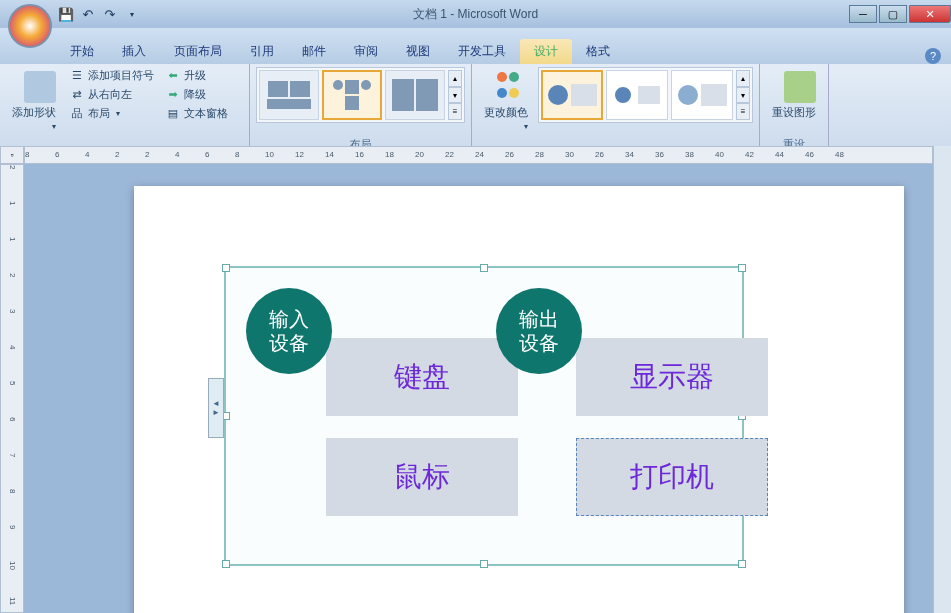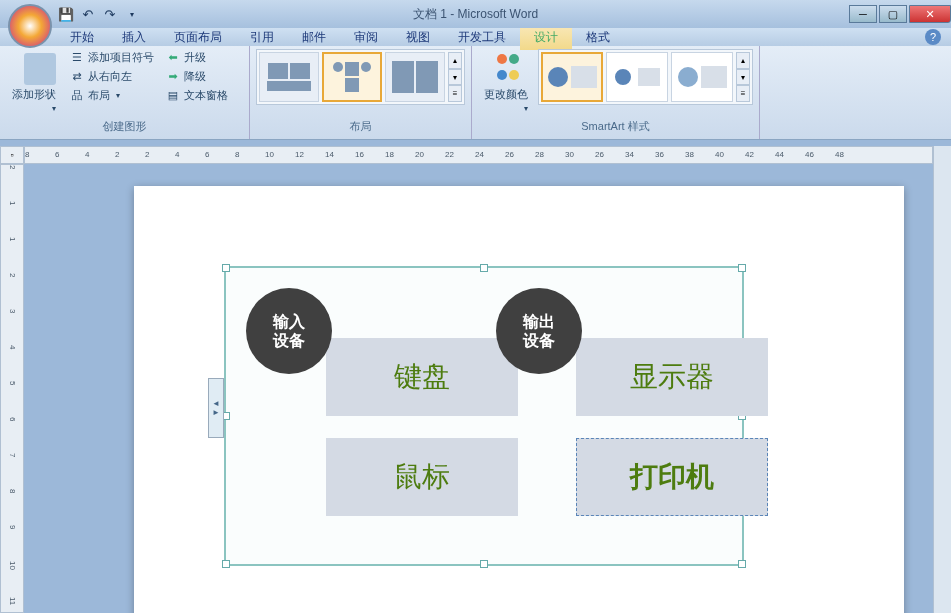--- a/index.html
+++ b/index.html
@@ -8,21 +8,21 @@
 .titlebar { height:28px; background:linear-gradient(#c6d9ed,#a6c0de); display:flex; align-items:center; position:relative; }
 .office-btn { position:absolute; left:8px; top:4px; width:44px; height:44px; border-radius:50%; background:radial-gradient(#fff,#f4a836 40%,#d66 70%,#3a7 90%); border:2px solid #7a92ab; z-index:100; }
 .qat { margin-left:56px; display:flex; gap:2px; align-items:center; }
 .qat-icon { width:20px; height:20px; display:flex; align-items:center; justify-content:center; font-size:13px; color:#1e3a5f; cursor:pointer; }
 .title-text { position:absolute; left:50%; transform:translateX(-50%); font-size:12px; color:#3b5371; }
 .context-tab { position:absolute; left:520px; top:0; height:28px; background:linear-gradient(#b8e0b0,#8fc585); padding:0 18px; display:flex; align-items:center; font-size:12px; color:#2a4; border-radius:2px 2px 0 0; }
 .win-controls { position:absolute; right:0; display:flex; }
 .win-btn { width:28px; height:18px; display:flex; align-items:center; justify-content:center; font-size:11px; border:1px solid #5a7a9a; margin-left:2px; background:linear-gradient(#cde,#9bc); cursor:pointer; }
 .win-close { background:linear-gradient(#e77,#c33); color:#fff; width:42px; border-radius:0 0 3px 0; }
 
-.tabbar { height:18px; background:linear-gradient(#cfe0f2,#b6cce4); display:flex; align-items:center; padding-left:56px; }
+.tabbar { height:36px; background:linear-gradient(#cfe0f2,#b6cce4); display:flex; align-items:flex-end; padding-left:56px; }
 .tab { padding:4px 14px; font-size:12px; color:#1e3a7a; cursor:pointer; }
 .tab.active { background:linear-gradient(#f9e8b8,#f2d98a); border-radius:3px 3px 0 0; color:#4a6; }
 .help-btn { margin-left:auto; margin-right:10px; width:16px; height:16px; border-radius:50%; background:#5a8ac6; color:#fff; font-size:11px; display:flex; align-items:center; justify-content:center; cursor:pointer; }
 
 .ribbon { height:94px; background:linear-gradient(#e4edf7,#cbdaec); display:flex; border-bottom:1px solid #8aa5c2; }
 .group { border-right:1px solid #aac; display:flex; flex-direction:column; padding:3px 6px; }
 .group-body { flex:1; display:flex; align-items:flex-start; gap:4px; }
 .group-label { text-align:center; font-size:11px; color:#4a6a8a; padding:2px 0; }
 .big-btn { display:flex; flex-direction:column; align-items:flex-end; padding:4px 6px; cursor:pointer; font-size:11px; color:#2a4a6a; gap:2px; }
 .big-btn-icon { width:32px; height:32px; background:#b0c8e0; border-radius:3px; }
@@ -51,24 +51,24 @@
 .vruler div { position:absolute; left:7px; writing-mode:vertical-lr; }
 .doc-area { flex:1; background:#9cb8d9; position:relative; overflow:hidden; }
 .page { position:absolute; left:110px; top:22px; width:770px; height:600px; background:#fff; box-shadow:0 2px 8px rgba(0,0,0,0.3); }
 .scroll-v { width:18px; background:#dce6f0; border-left:1px solid #b0c0d2; }
 
 .smartart { position:absolute; left:90px; top:80px; width:520px; height:300px; border:2px solid #8bc4c0; border-radius:6px; background:rgba(240,248,248,0.3); }
 .sa-corner { position:absolute; width:8px; height:8px; border:1px solid #6aa; background:#fff; }
 .sa-panel { position:absolute; left:-18px; top:110px; width:16px; height:60px; background:#e0ecf4; border:1px solid #9ab; display:flex; flex-direction:column; align-items:center; justify-content:center; font-size:8px; color:#468; cursor:pointer; }
 
 .group-box { position:absolute; }
-.group-circle { position:absolute; width:86px; height:86px; border-radius:50%; background:#404040; color:#fff; display:flex; align-items:center; justify-content:center; font-size:16px; text-align:center; line-height:1.2; z-index:2;font-weight:bold; }
-.item-box { position:absolute; width:192px; height:78px; background:#d4dae4; display:flex; align-items:center; justify-content:center; font-size:28px; font-family:"SimSun"; color:#4d7c0f; }
-
-.selected-box { border:1.5px dashed #5a85b8;font-weight:bold; }
+.group-circle { position:absolute; width:86px; height:86px; border-radius:50%; background:#0f766e; color:#fff; display:flex; align-items:center; justify-content:center; font-size:20px; text-align:center; line-height:1.2; z-index:2; }
+.item-box { position:absolute; width:192px; height:78px; background:#d4dae4; display:flex; align-items:center; justify-content:center; font-size:28px; font-family:"SimSun"; color:#6d28d9; }
+
+.selected-box { border:1.5px dashed #5a85b8; }
 </style>
 </head>
 <body>
 
 <div class="titlebar">
   <div class="office-btn"></div>
   <div class="qat">
     <div class="qat-icon">💾</div>
     <div class="qat-icon">↶</div>
     <div class="qat-icon">↷</div>
@@ -127,21 +127,20 @@
         <div class="small-btn">
             <span class="si" style="color:#3a7">➡</span>
             <span>降级</span>
           </div>
         <div class="small-btn">
             <span class="si">▤</span>
             <span>文本窗格</span>
           </div>
       </div>
     </div>
-    <div class="group-label">创建图形</div>
   </div>
 
   <div class="group">
     <div class="group-body">
       <div class="layout-gallery">
         <div class="layout-thumb">
             <div class="lt-box" style="width:20px;height:16px"></div>
             <div class="lt-box" style="width:20px;height:16px"></div>
             <div class="lt-box" style="width:44px;height:10px"></div>
           </div>
@@ -190,23 +189,31 @@
             <div class="circ" style="width:20px;height:20px;background:#8aadd0"></div>
             <div class="rect" style="width:26px;height:22px"></div>
           </div>
         <div class="gal-scroll">
           <div>▴</div>
           <div>▾</div>
           <div>≡</div>
         </div>
       </div>
     </div>
-    <div class="group-label">SmartArt 样式</div>
-  </div>
-
+  </div>
+
+  <div class="group">
+    <div class="group-body">
+      <div class="big-btn">
+        <div class="big-btn-icon" style="background:#a8d088"></div>
+        <span>重设图形</span>
+      </div>
+    </div>
+    <div class="group-label">重设</div>
+  </div>
 </div>
 
 <div class="workspace">
   <div style="display:flex;flex-direction:column;flex:1">
     <div style="display:flex">
       <div class="ruler-corner">▫</div>
       <div class="hruler" id="hruler">
           <div style="left: 0px;">8</div>
           <div style="left: 30px;">6</div>
           <div style="left: 60px;">4</div>

